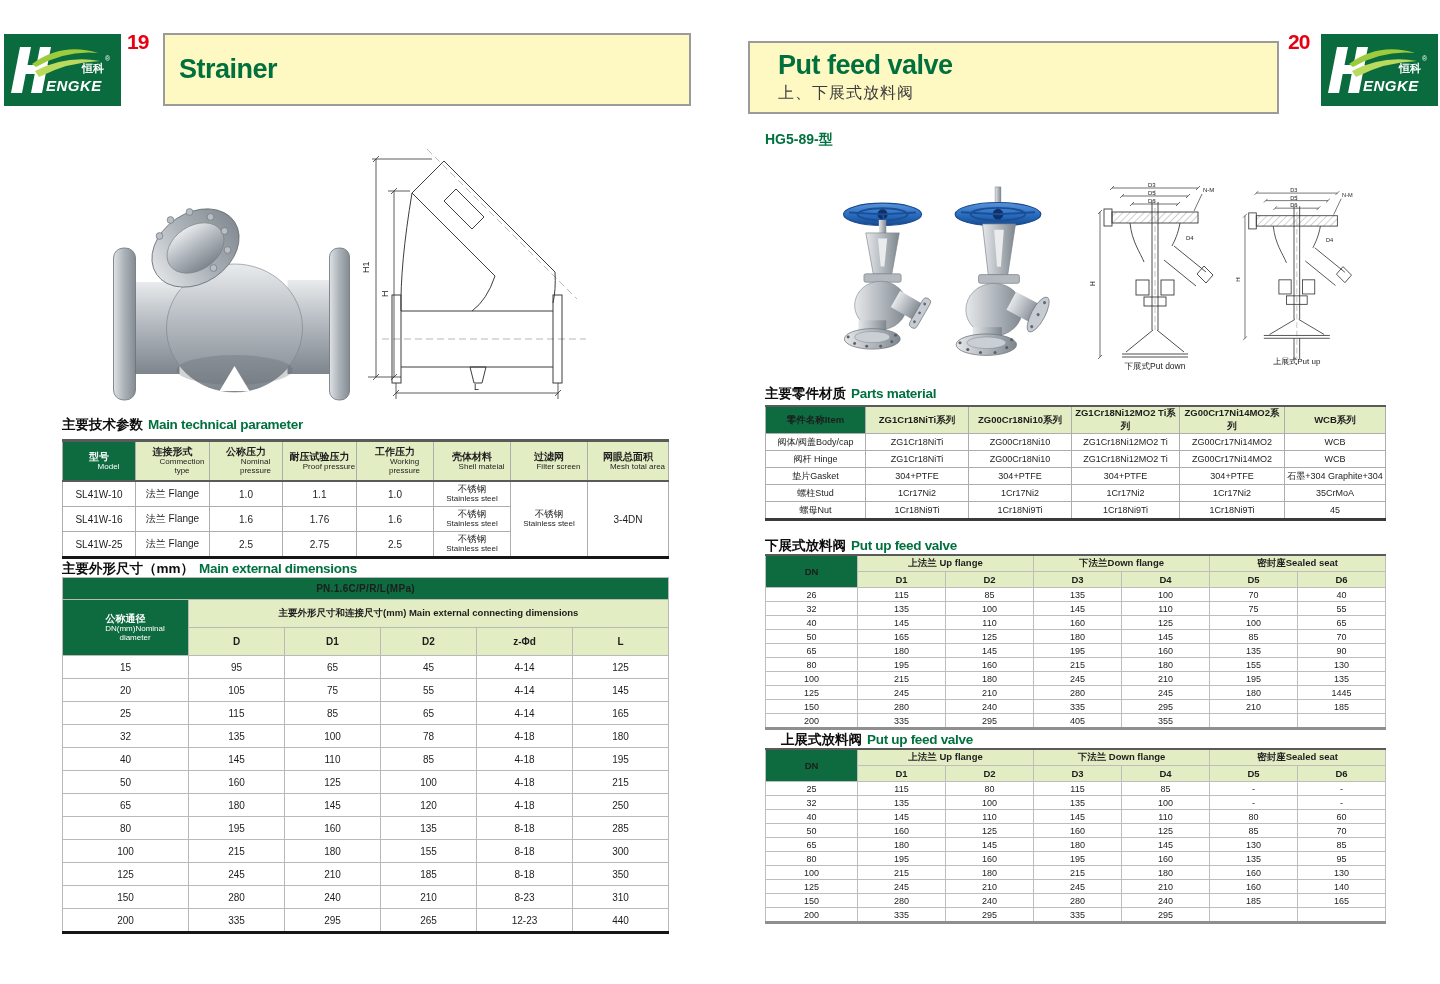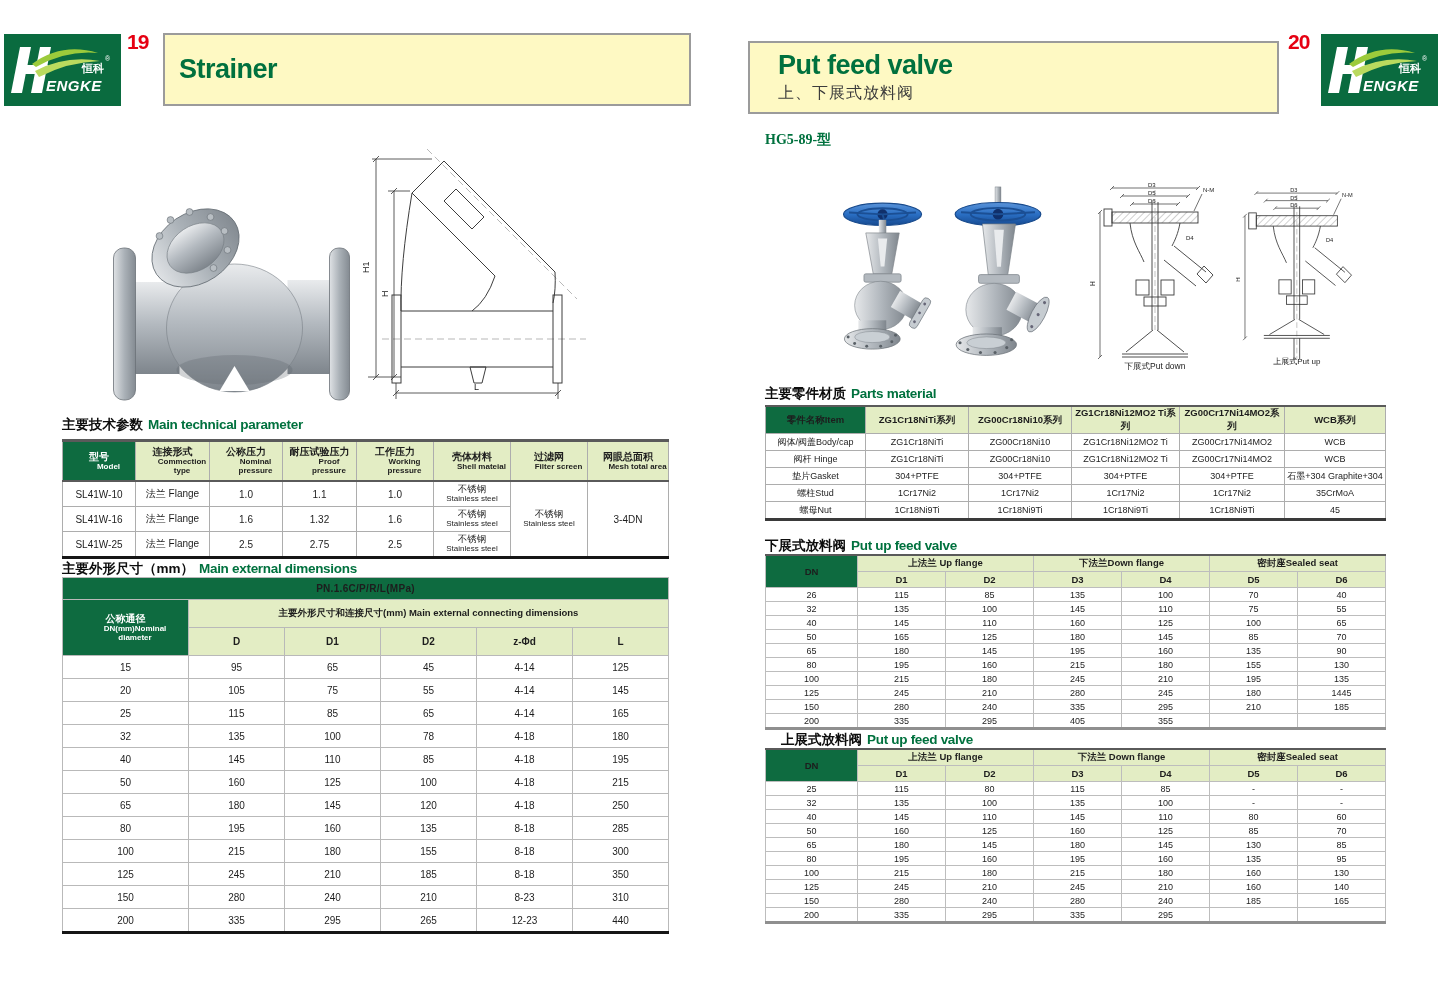--- a/index.html
+++ b/index.html
@@ -8,32 +8,32 @@
 
   
   .logo{position:absolute;width:117px;height:72px;background:#0a6b3f;}
   .logo svg{display:block;width:100%;height:100%;}
   .pagenum{position:absolute;color:#e60012;font-size:21px;font-weight:bold;letter-spacing:-1px;}
   .titlebox{position:absolute;height:73px;border:2px solid #9b9b9b;background:#fef9c3;box-sizing:border-box;
             display:flex;flex-direction:column;justify-content:center;}
   .title-en{font-size:27px;font-weight:bold;color:#00713e;line-height:1;letter-spacing:-0.5px;}
   .title-zh{font-size:16px;color:#3c3c3c;margin-top:4px;letter-spacing:1px;}
 
-  .model-code{position:absolute;font-size:14px;font-weight:bold;color:#00713e;font-family:Liberation Serif, serif;}
+  .model-code{position:absolute;font-size:14px;font-weight:bold;color:#00713e;}
 
   .sec-title{position:absolute;font-size:13.5px;font-weight:bold;white-space:nowrap;}
   .sec-title .zh{color:#0d0d0d;}
   .sec-title .en{color:#00713e;margin-left:5px;letter-spacing:-0.3px;}
 
   table.tbl{position:absolute;border-collapse:collapse;table-layout:fixed;background:#fff;}
   .tbl td{border:1px solid #adadad;text-align:center;vertical-align:middle;padding:0;overflow:hidden;}
   .dark{background:#0e6b40;color:#fff;}
   .light{background:#e3edc4;}
   .l1{font-size:10px;font-weight:bold;line-height:1.2;}
-  .l2{font-size:8px;font-weight:bold;line-height:1.1;margin-left:19px;}
+  .l2{font-size:8px;font-weight:normal;line-height:1.1;margin-left:19px;}
   .dark .l1,.dark .l2{color:#fff;}
   .s1{font-size:9.5px;line-height:1.15;}
   .s2{font-size:8px;line-height:1.05;}
 
   
   .tech{border-top:3px solid #5a5a5a;border-bottom:3px solid #161616;}
   .tech .hd td{height:38px;}
   .tech .hd{border-bottom:2px solid #5a5a5a;}
   .tech tbody td{height:24px;font-size:10px;color:#1d1d1d;}
 
@@ -421,21 +421,21 @@
       <td rowspan="3">
             <div class="s1">不锈钢</div>
             <div class="s2">Stainless steel</div>
           </td>
       <td rowspan="3">3-4DN</td>
     </tr>
     <tr>
       <td>SL41W-16</td>
       <td>法兰 Flange</td>
       <td>1.6</td>
-      <td>1.32</td>
+      <td>1.76</td>
       <td>1.6</td>
       <td>
             <div class="s1">不锈钢</div>
             <div class="s2">Stainless steel</div>
           </td>
     </tr>
     <tr>
       <td>SL41W-25</td>
       <td>法兰 Flange</td>
       <td>2.5</td>

